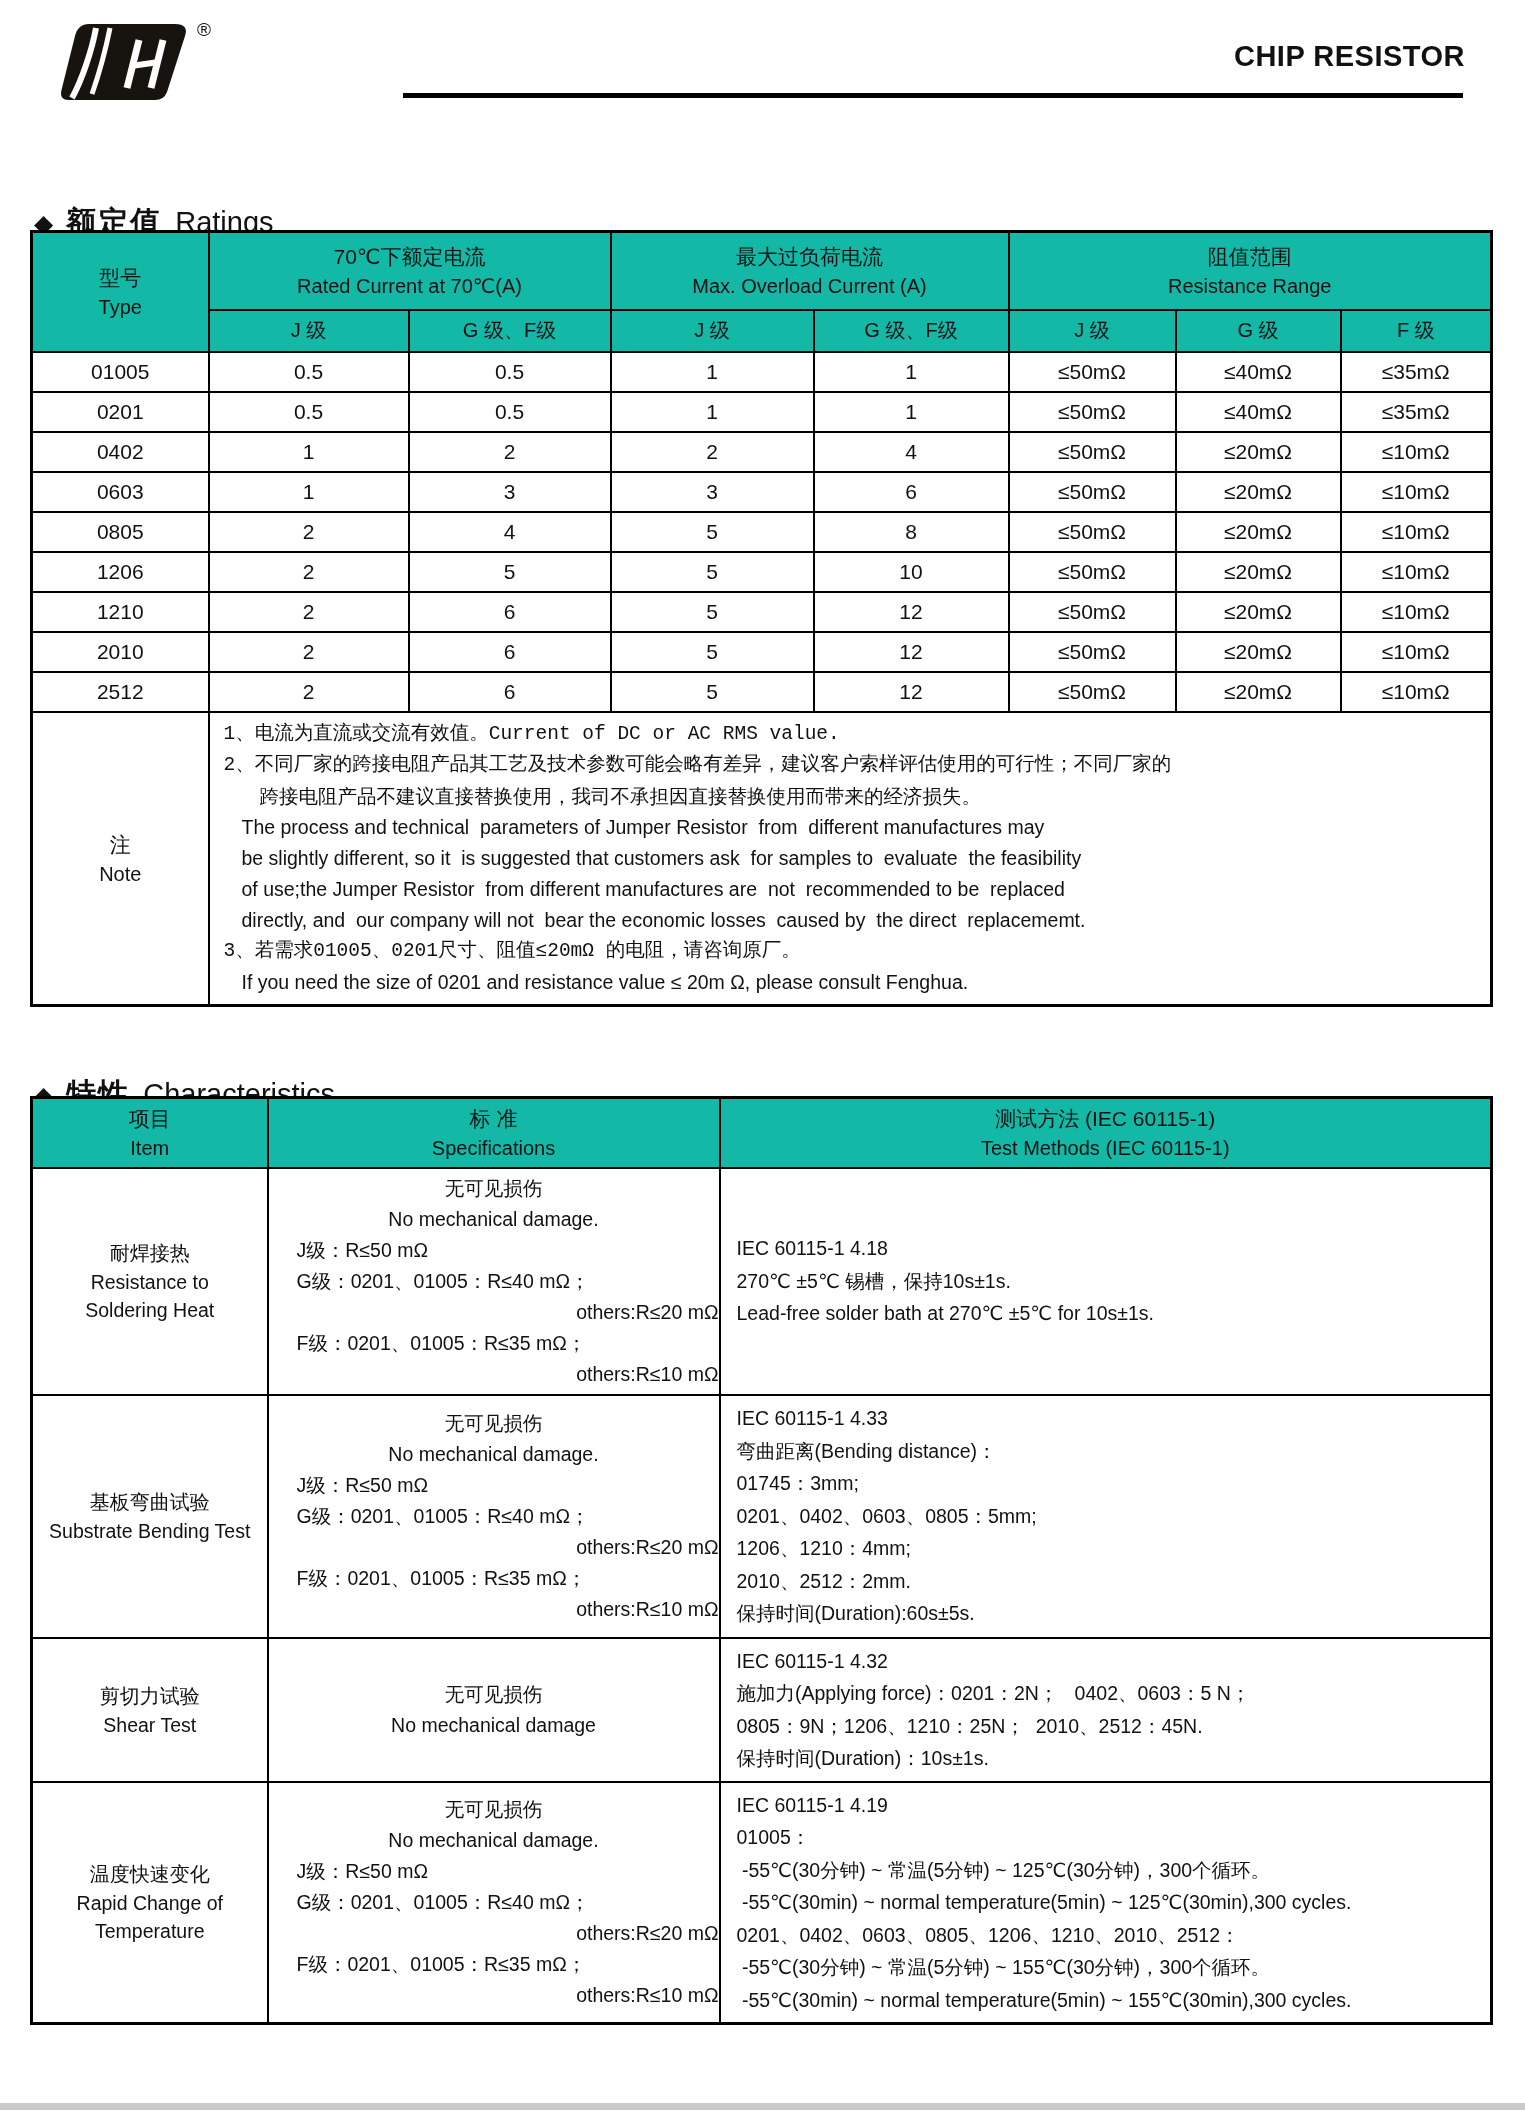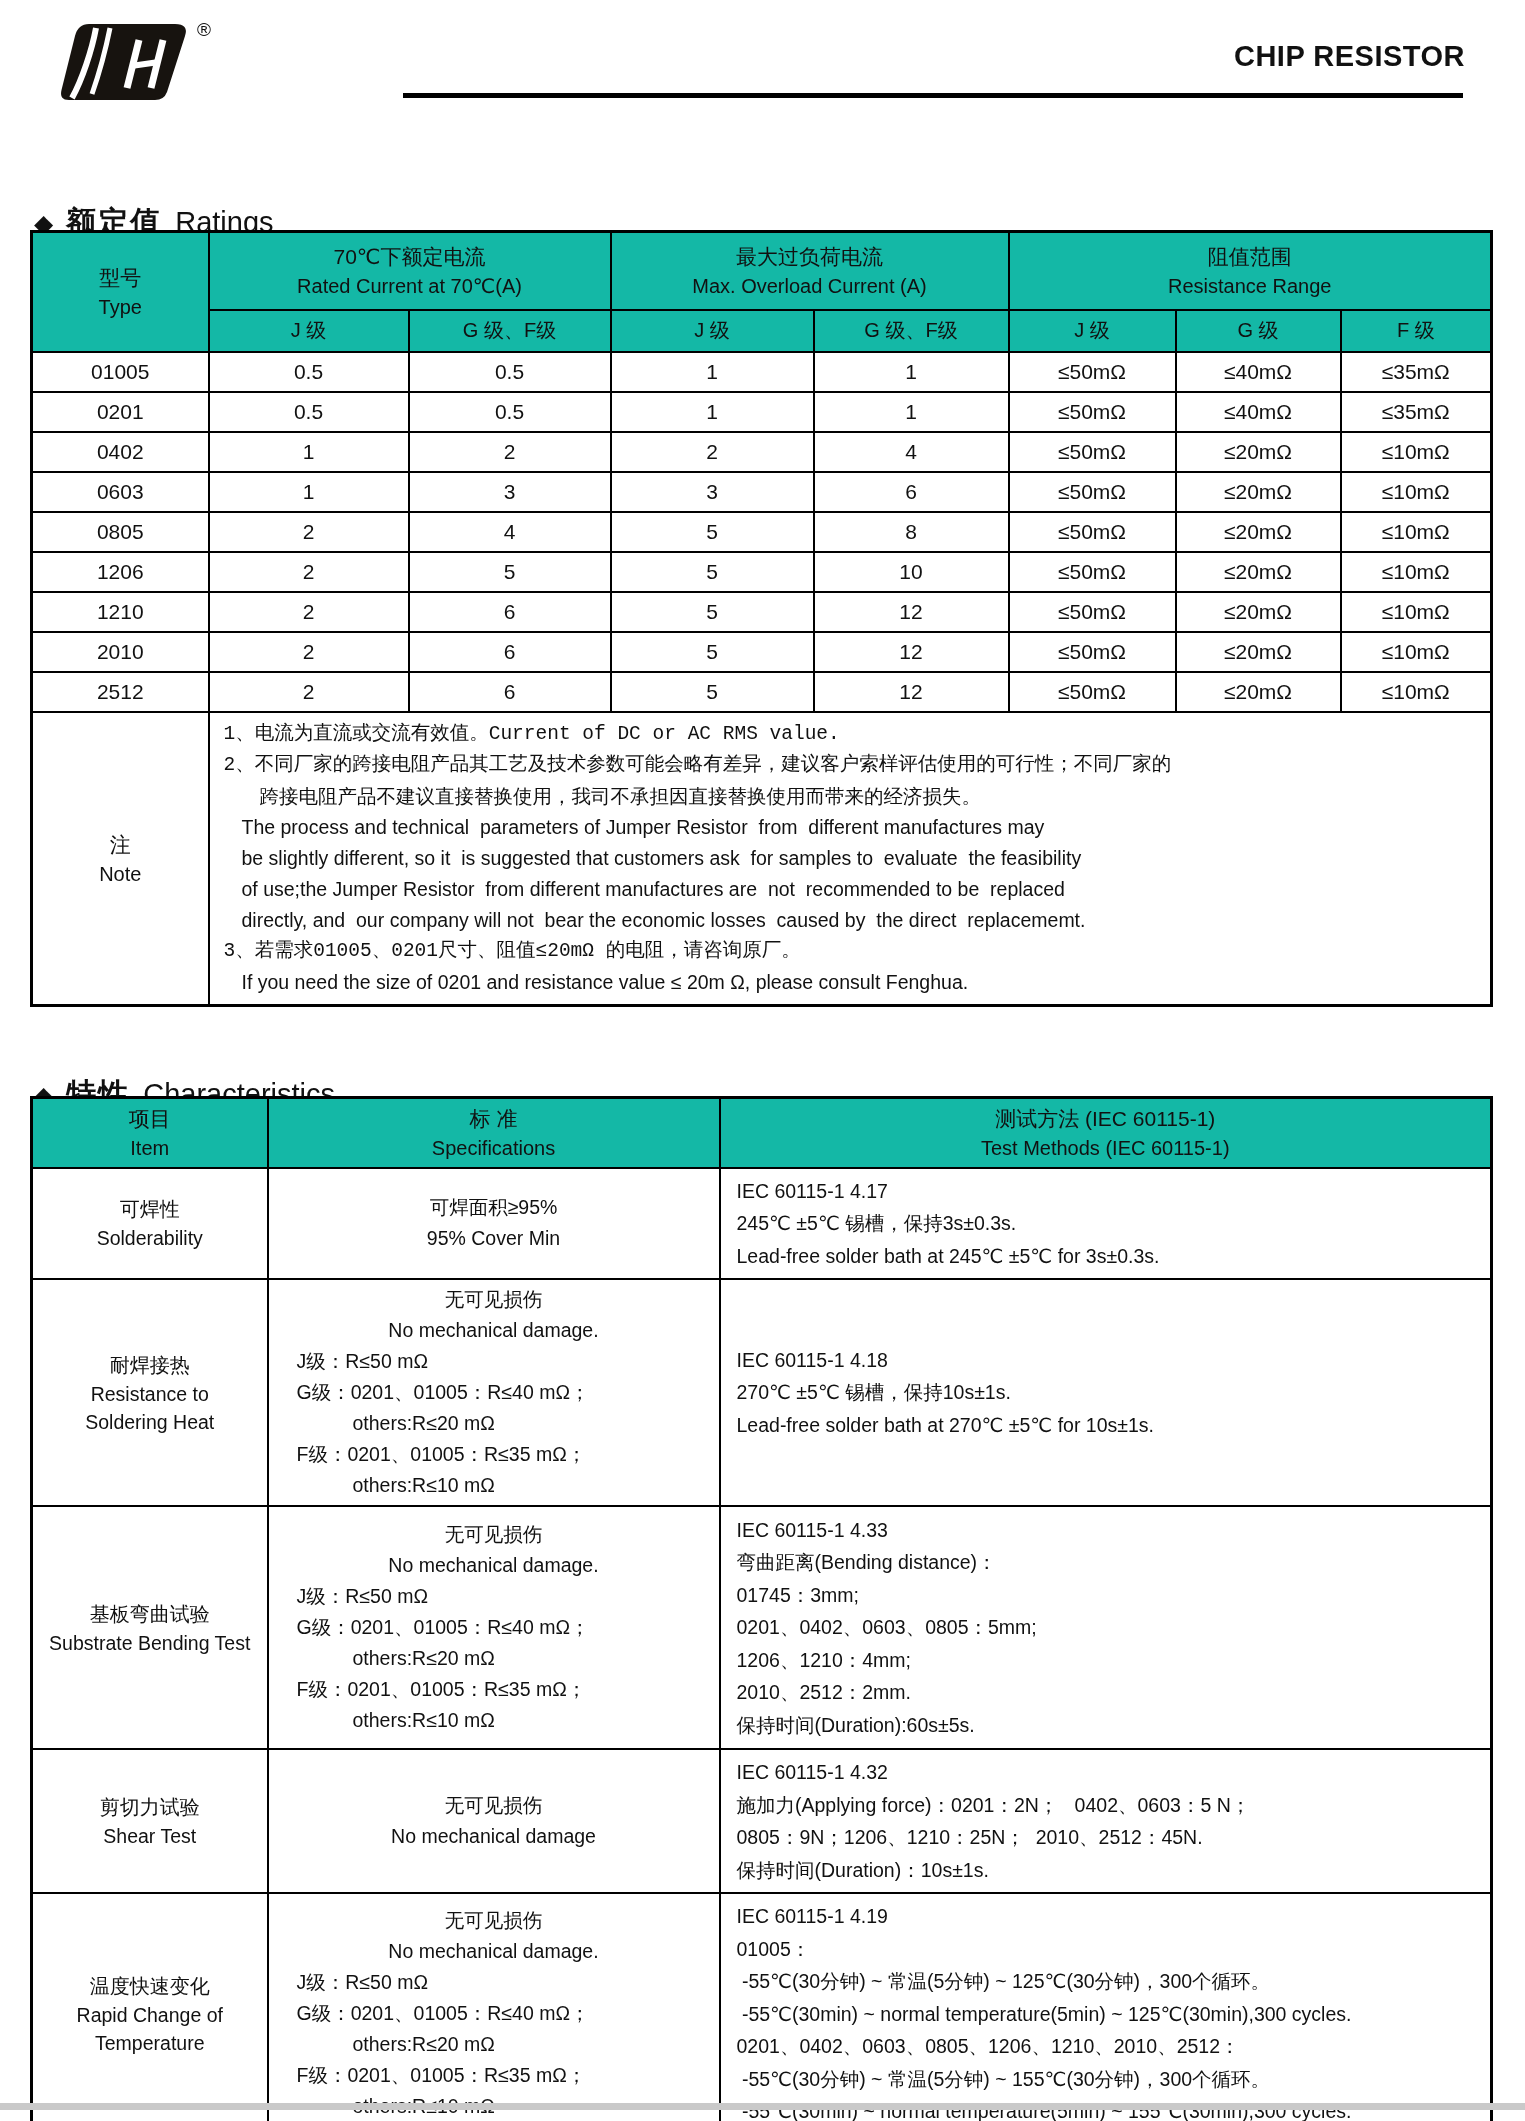--- a/index.html
+++ b/index.html
@@ -50,21 +50,21 @@
   #chars thead tr{height:70px;}
   #chars td{vertical-align:middle;}
   tr.ch1{height:92px;} tr.ch2{height:225px;} tr.ch3{height:243px;} tr.ch4{height:132px;} tr.ch5{height:235px;}
   .item-cell{text-align:center;}
   .item-cell .item-cn{font-size:20px;line-height:30px;}
   .item-cell .item-en{font-size:19.5px;line-height:28px;padding:0 14px;}
   .spec-cell{padding:4px 0 !important;}
   .spec-cell div{font-size:19.5px;line-height:31px;white-space:pre-wrap;}
   .sc{text-align:center;}
   .sl{padding-left:28px;}
-  .si{padding-left:84px;}
+  .si{padding-left:84px;text-align:right;}
   .test-cell{padding:6px 8px 6px 16px !important;}
   .test-cell div{font-size:19.5px;line-height:32.5px;white-space:pre-wrap;}
 
   .bottom-edge{position:absolute;left:0;top:2103px;width:100%;height:7px;background:#c9c9c9;}
 </style>
 </head>
 <body>
 
 <div class="page">
 
@@ -261,35 +261,20 @@
           <div class="h-cn">标 准</div>
           <div class="h-en">Specifications</div>
         </th>
         <th>
           <div class="h-cn">测试方法 (IEC 60115-1)</div>
           <div class="h-en">Test Methods (IEC 60115-1)</div>
         </th>
       </tr>
     </thead>
     <tbody>
-      <tr class="ch1">
-        <td class="item-cell">
-          <div class="item-cn">可焊性</div>
-          <div class="item-en">Solderability</div>
-        </td>
-        <td class="spec-cell">
-          <div class="sc">可焊面积≥95%</div>
-          <div class="sc">95% Cover Min</div>
-        </td>
-        <td class="test-cell">
-          <div>IEC 60115-1 4.17</div>
-          <div>245℃ ±5℃ 锡槽，保持3s±0.3s.</div>
-          <div>Lead-free solder bath at 245℃ ±5℃ for 3s±0.3s.</div>
-        </td>
-      </tr>
       <tr class="ch2">
         <td class="item-cell">
           <div class="item-cn">耐焊接热</div>
           <div class="item-en">Resistance to Soldering Heat</div>
         </td>
         <td class="spec-cell">
           <div class="sc">无可见损伤</div>
           <div class="sc">No mechanical damage.</div>
           <div class="sl">J级：R≤50 mΩ</div>
           <div class="sl">G级：0201、01005：R≤40 mΩ；</div>

